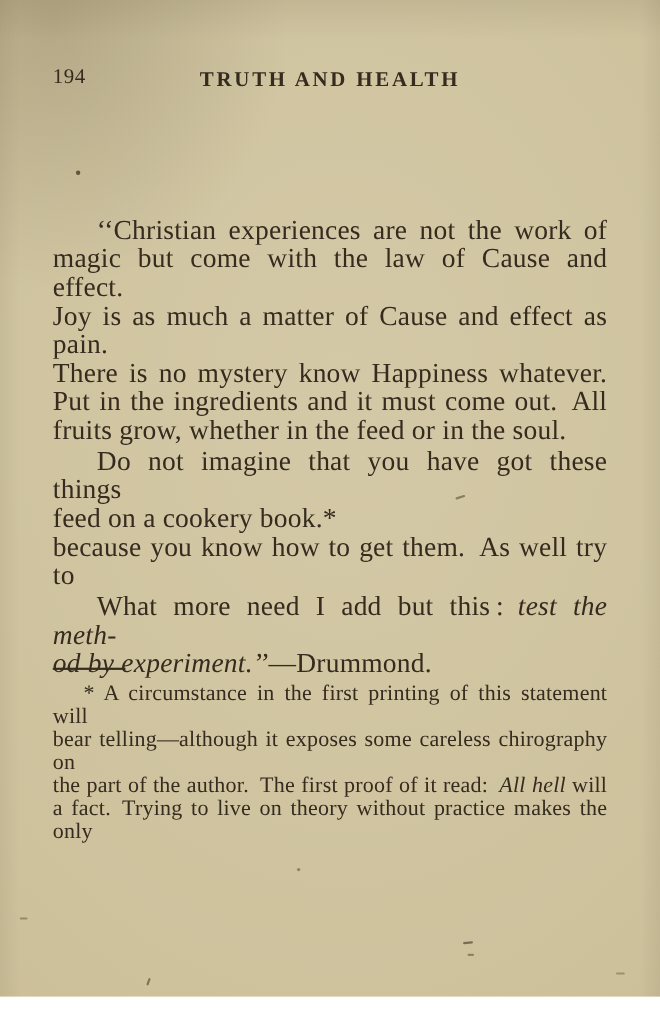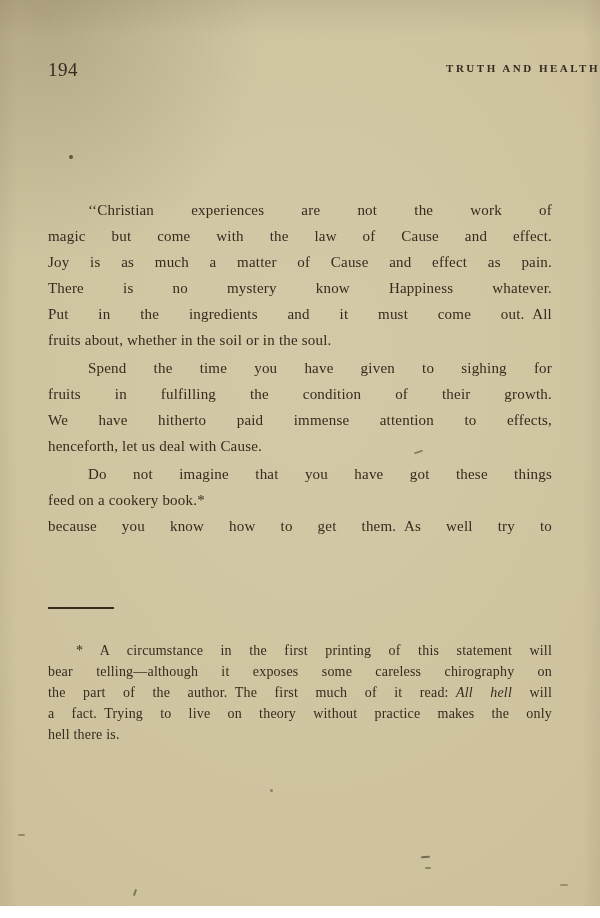--- a/index.html
+++ b/index.html
@@ -18,48 +18,48 @@
   }
   .pagenum {
     position: absolute;
     left: 48px; top: 59px;
     font-size: 19px;
     letter-spacing: 0.5px;
   }
   .runhead {
     position: absolute;
     left: 0; right: 0; top: 62px;
-    text-align: right;
-    font-size: 11px;
+    text-align: center;
+    font-size: 19px;
     font-weight: bold;
     letter-spacing: 2.5px;
   }
   .bodytext {
     position: absolute;
     left: 48px; right: 48px; top: 197px;
-    font-size: 15px;
+    font-size: 25px;
     line-height: 26px;
     letter-spacing: 0.2px;
   }
   .para { margin: 0; }
   .para + .para { margin-top: 2px; }
   .ln { text-align: left; }
   .ln.just { text-align: justify; text-align-last: justify; }
   .ln.ind { text-indent: 40px; }
   .it { font-style: italic; }
   .fnrule {
     position: absolute;
     left: 48px; top: 607px;
     width: 66px; height: 2px;
     background: #352b1e;
   }
   .footnote {
     position: absolute;
-    left: 48px; right: 48px; top: 640px;
-    font-size: 14px;
+    left: 48px; right: 48px; top: 620px;
+    font-size: 20px;
     line-height: 21px;
     letter-spacing: 0.2px;
   }
   .footnote .ln.ind { text-indent: 28px; }
   
   .speck { position: absolute; background: rgba(62,52,32,0.75); border-radius: 50%; }
   .speck.s1 { left: 69px;  top: 155px; width: 4px; height: 4px; }
   .speck.s2 { left: 134px; top: 889px; width: 2px; height: 7px; transform: rotate(20deg); border-radius: 1px; background: rgba(62,52,32,0.55); }
   .speck.s3 { left: 421px; top: 856px; width: 9px; height: 2px; transform: rotate(-6deg); border-radius: 1px; background: rgba(62,52,32,0.6); }
   .speck.s4 { left: 425px; top: 867px; width: 6px; height: 2px; border-radius: 1px; background: rgba(62,52,32,0.45); }
@@ -77,47 +77,44 @@
   <div class="runhead">TRUTH AND HEALTH</div>
 
   <main class="bodytext">
 
     <div class="para">
       <div class="ln just ind">‘‘Christian experiences are not the work of</div>
       <div class="ln just">magic but come with the law of Cause and effect.</div>
       <div class="ln just">Joy is as much a matter of Cause and effect as pain.</div>
       <div class="ln just">There is no mystery know Happiness whatever.</div>
       <div class="ln just">Put in the ingredients and it must come out. All</div>
-      <div class="ln">fruits about, whether in the soil or in the soul.</div>
+      <div class="ln">fruits grow, whether in the feed or in the soul.</div>
     </div>
 
-    <div class="para">
-      <div class="ln just ind">Spend the time you have given to sighing for</div>
-      <div class="ln just">fruits in fulfilling the condition of their growth.</div>
-      <div class="ln just">We have hitherto paid immense attention to effects,</div>
-      <div class="ln">henceforth, let us deal with Cause.</div>
-    </div>
 
     <div class="para">
       <div class="ln just ind">Do not imagine that you have got these things</div>
       <div class="ln">feed on a cookery book.*</div>
       <div class="ln just">because you know how to get them. As well try to</div>
     </div>
 
+    <div class="para">
+      <div class="ln just ind"><span>What more need I add but this : </span><span class="it">test the meth-</span></div>
+      <div class="ln"><span class="it">od by experiment.’’</span><span>—Drummond.</span></div>
+    </div>
 
   </main>
 
   <div class="fnrule"></div>
 
   <section class="footnote">
     <div class="ln just ind">* A circumstance in the first printing of this statement will</div>
     <div class="ln just">bear telling—although it exposes some careless chirography on</div>
-    <div class="ln just"><span>the part of the author. The first much of it read: </span><span class="it">All hell</span><span> will</span></div>
+    <div class="ln just"><span>the part of the author. The first proof of it read: </span><span class="it">All hell</span><span> will</span></div>
     <div class="ln just">a fact. Trying to live on theory without practice makes the only</div>
-    <div class="ln">hell there is.</div>
   </section>
 
   <div class="speck s1"></div>
   <div class="speck s2"></div>
   <div class="speck s3"></div>
   <div class="speck s4"></div>
   <div class="speck s5"></div>
   <div class="speck s6"></div>
   <div class="speck s7"></div>
   <div class="speck s8"></div>

